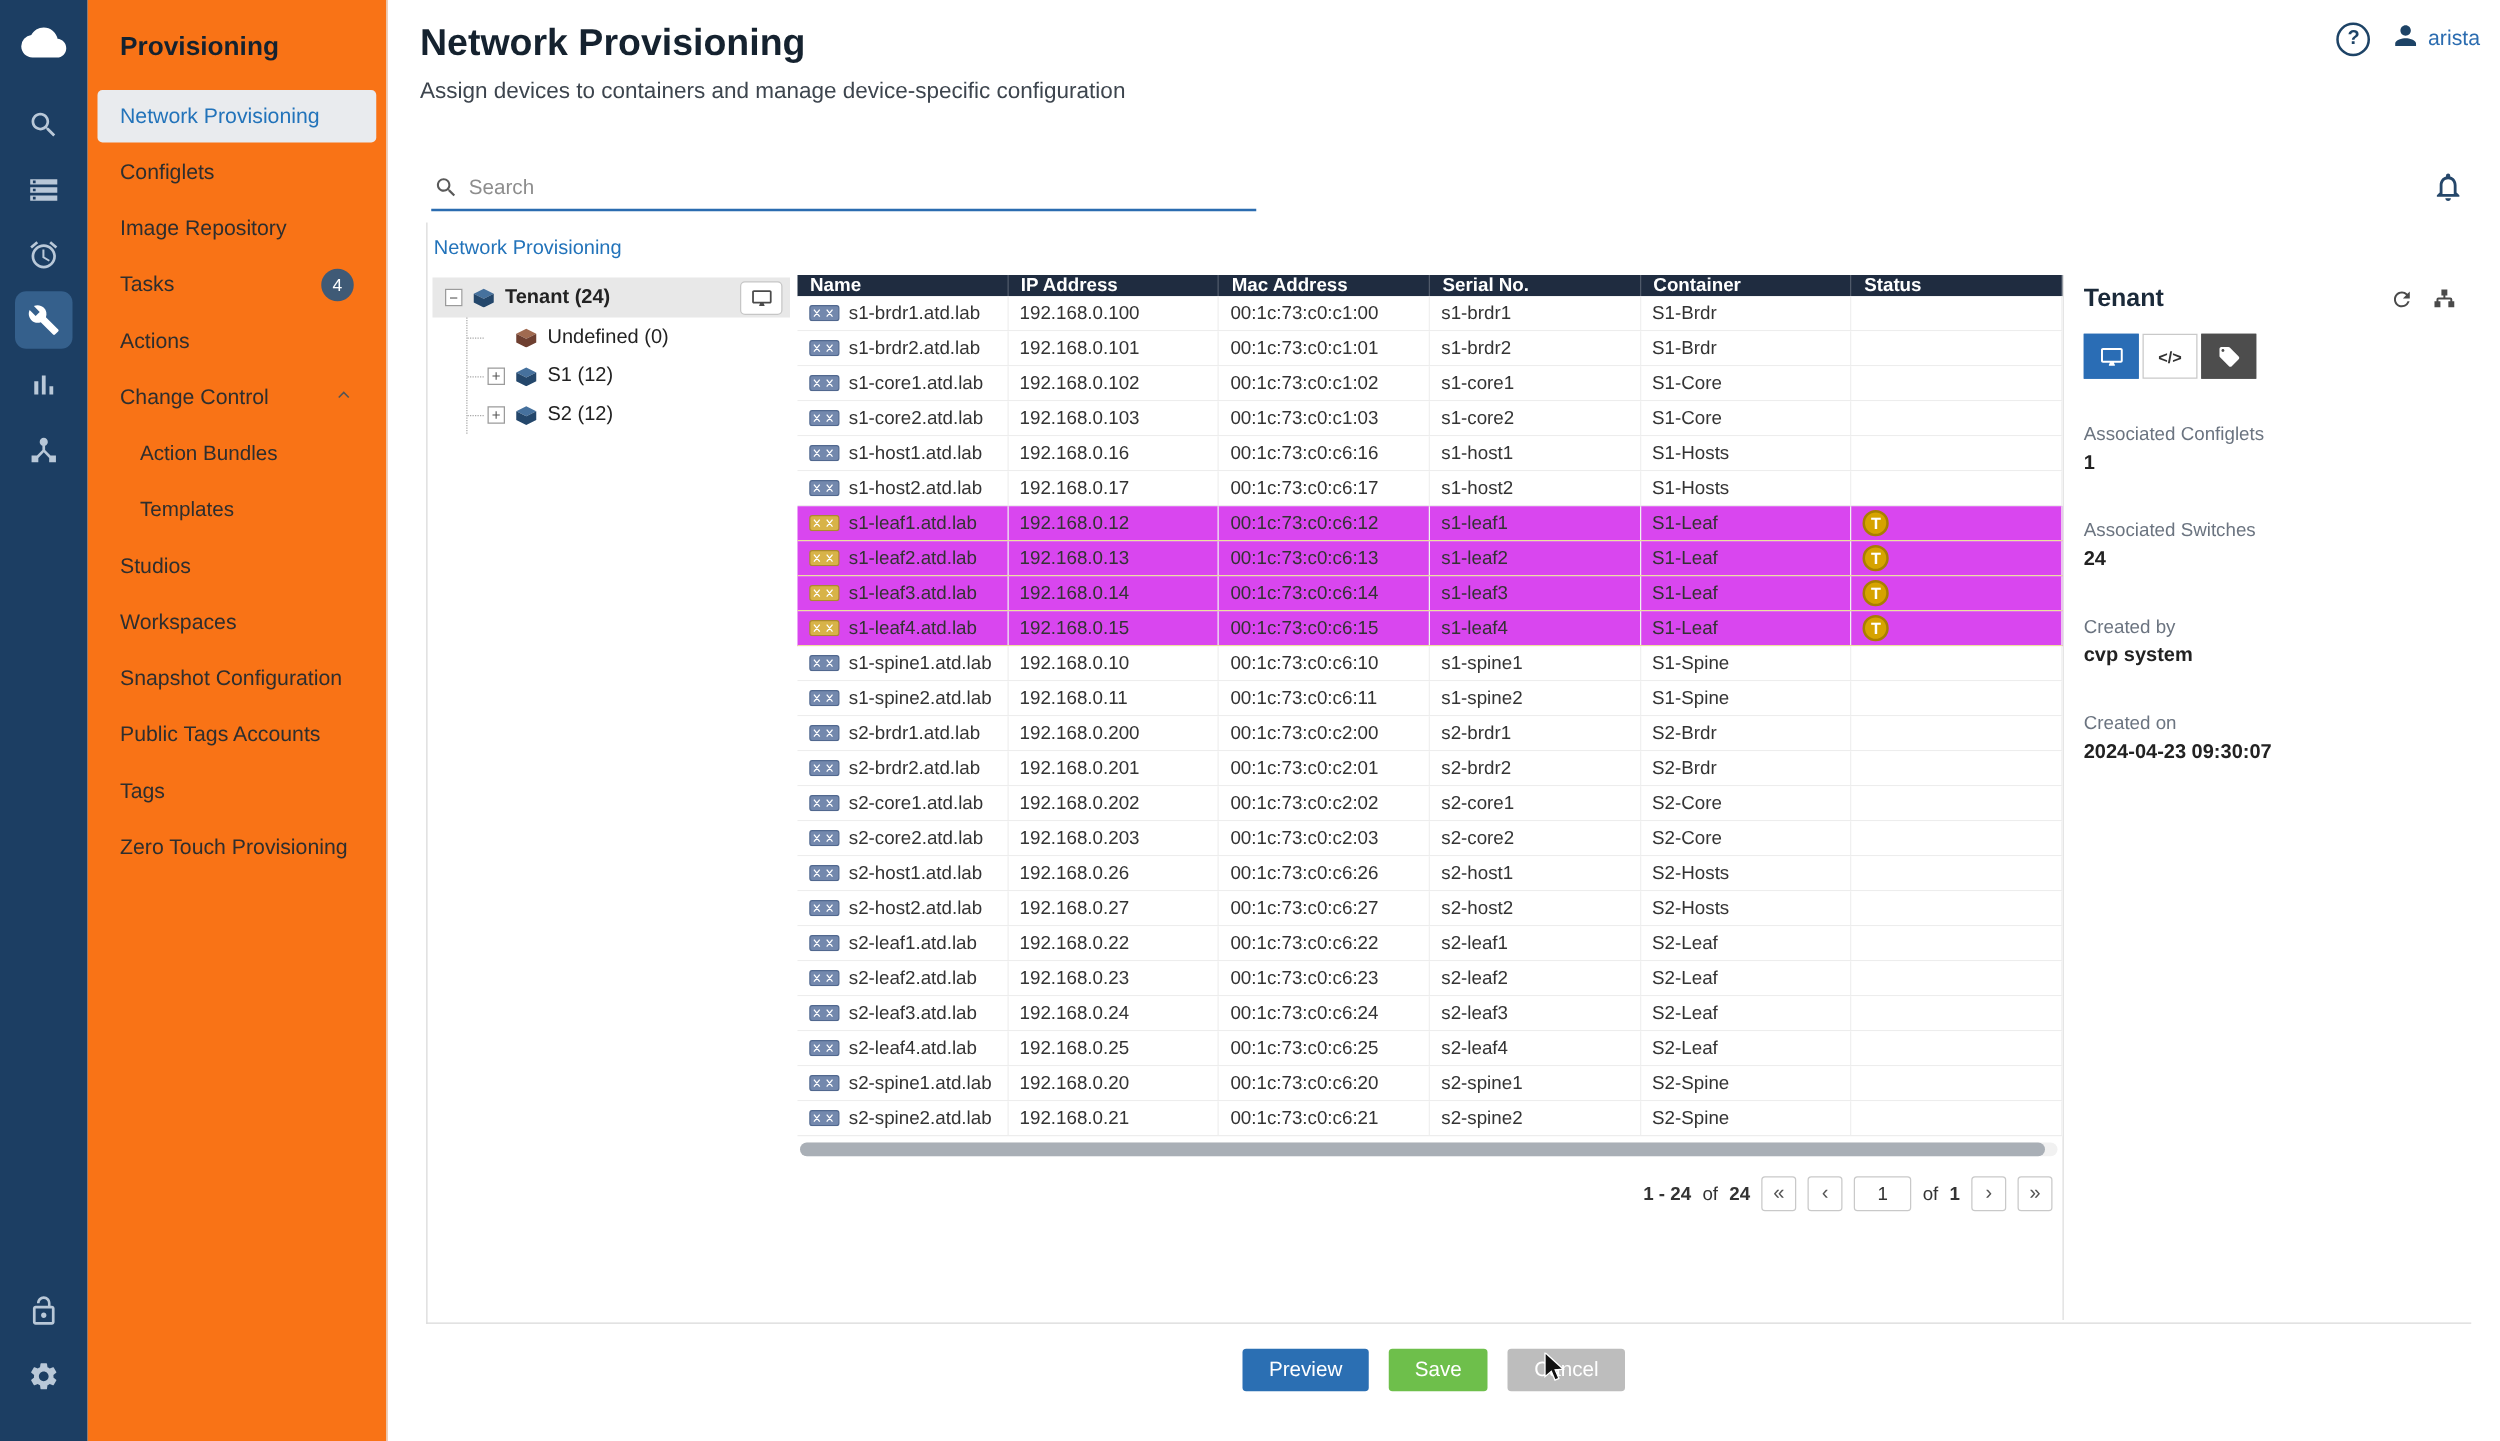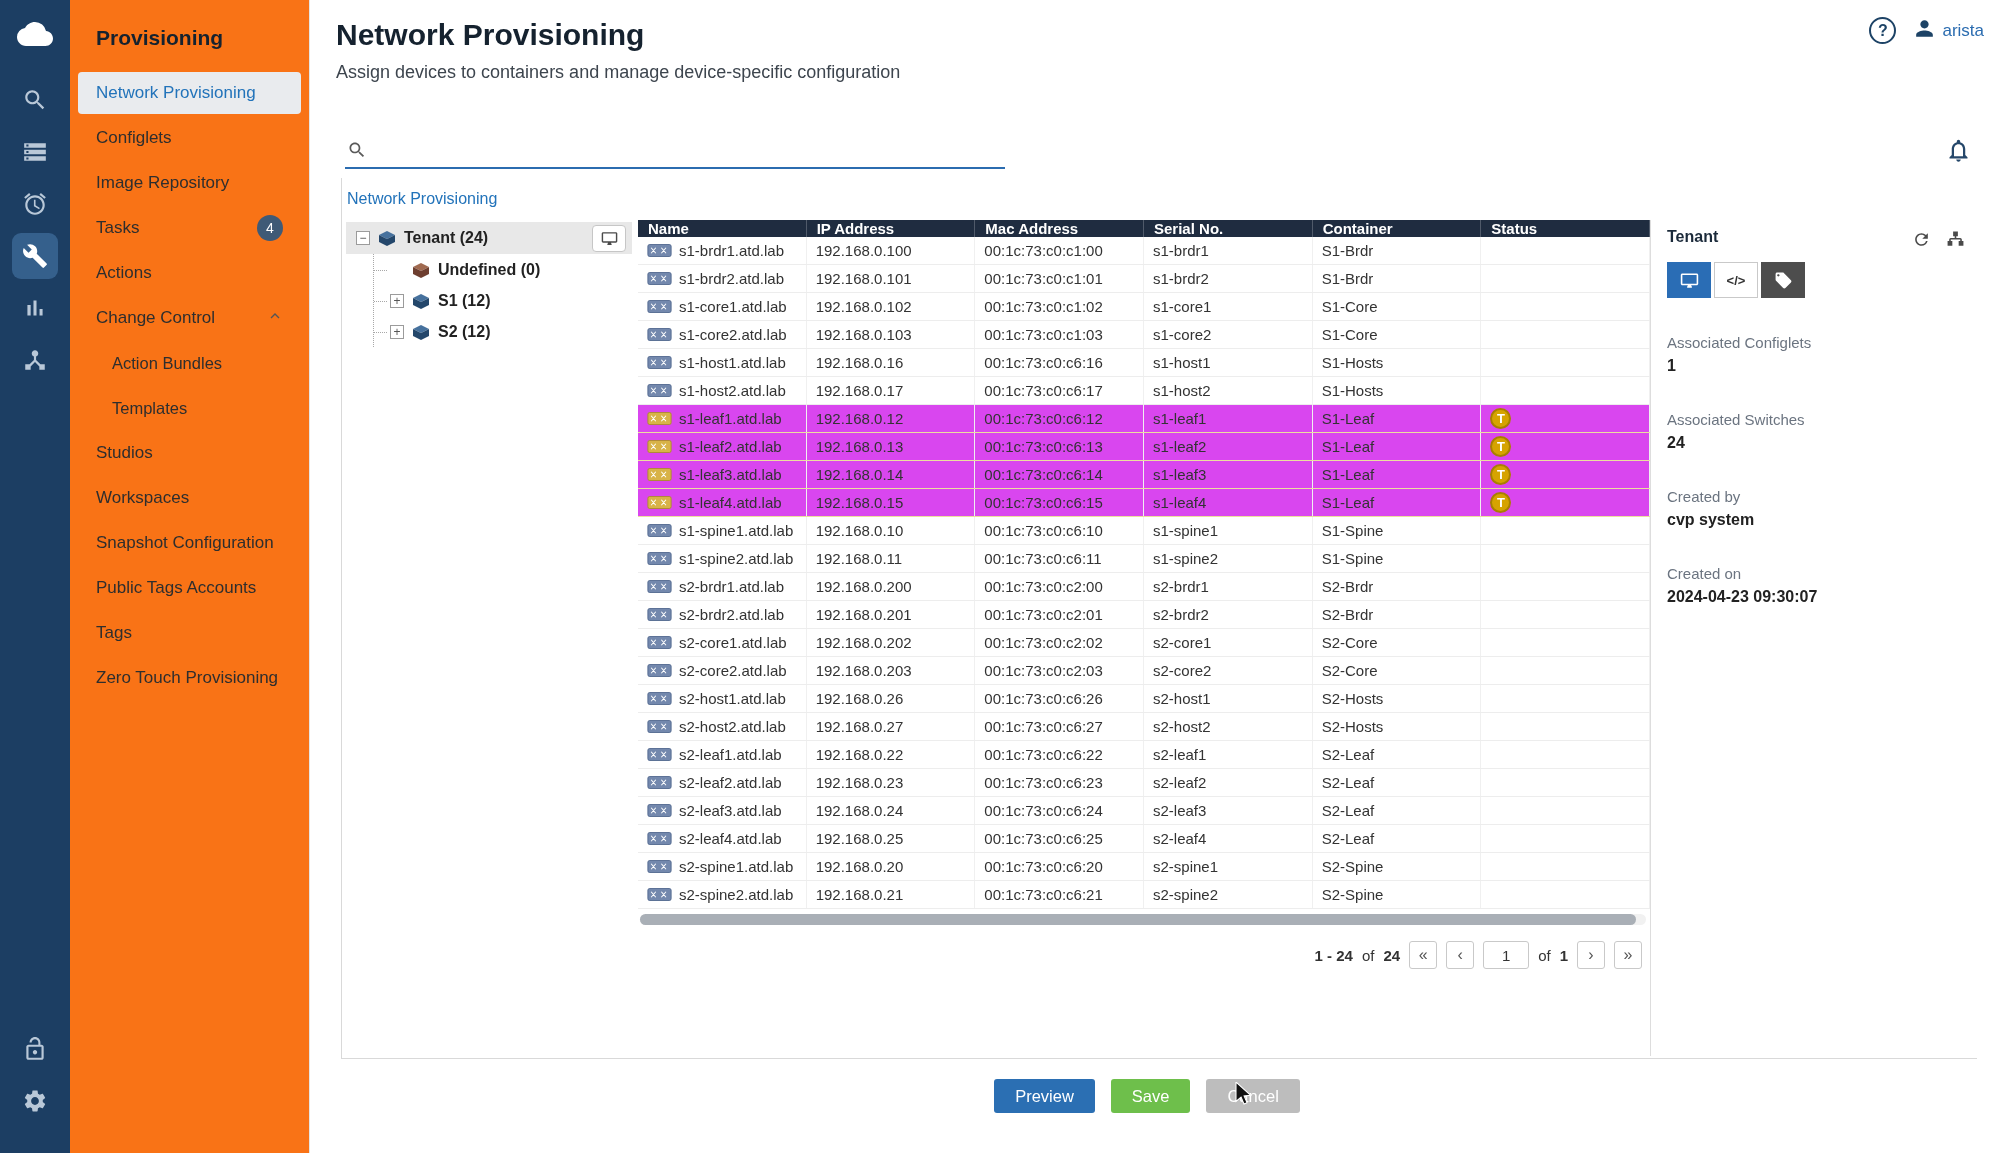--- a/index.html
+++ b/index.html
@@ -48,21 +48,21 @@
   .panel { position:absolute; left:31px; top:178px; right:23px; bottom:94px; border-left:1px solid #d9d9d9; border-bottom:1px solid #d9d9d9; }
   .breadcrumb { padding:12px 0 12px 5px; font-size:16px; color:#2273ba; cursor:pointer; display:inline-block; }
   .content { display:flex; height:calc(100% - 44px); }
 
   
   .tree { width:296px; flex:none; padding:2px 0 0 4px; }
   .tree-root-row { display:flex; align-items:center; gap:7px; height:32px; background:#e8e8e8; padding:0 6px 0 10px; margin-right:6px; cursor:pointer; }
   .expander { width:14px; height:14px; border:1px solid #9b9b9b; background:#fff; font-size:12px; line-height:12px; color:#555; display:flex; align-items:center; justify-content:center; flex:none; cursor:pointer; }
   .expander.blank { border:none; background:transparent; }
   .tree-label { font-size:16px; color:#222; font-weight:600; white-space:nowrap; }
-  .tree-item .tree-label { font-weight:bold; }
+  .tree-item .tree-label { font-weight:normal; }
   .tree-action { margin-left:auto; width:34px; height:27px; border:1px solid #c6c6c6; border-radius:4px; background:#fff; display:flex; align-items:center; justify-content:center; cursor:pointer; }
   .tree-action svg { width:17px; height:17px; fill:#4a4a4a; }
   .tree-children { margin-left:27px; border-left:1px dotted #a8a8a8; }
   .tree-item { position:relative; display:flex; align-items:center; gap:7px; height:31px; padding-left:16px; cursor:pointer; }
   .tree-item::before { content:""; position:absolute; left:0; top:50%; width:13px; border-top:1px dotted #a8a8a8; }
   .container-icon { width:20px; height:16px; flex:none; }
 
   
   .grid { width:1013px; flex:none; border-right:1px solid #ddd; display:flex; flex-direction:column; }
   .thead { display:flex; height:17px; background:#1f2c40; color:#fff; flex:none; }
@@ -81,21 +81,21 @@
   .h-scroll { height:11px; margin:5px 4px 0 2px; border-radius:6px; background:#f1f1f1; }
   .h-thumb { height:11px; width:99%; border-radius:6px; background:#a9afb6; cursor:pointer; }
 
   .pager { display:flex; align-items:center; justify-content:flex-end; gap:9px; padding:16px 8px 0 0; font-size:15px; color:#333; }
   .pg-btn { width:28px; height:28px; border:1px solid #c9c9c9; border-radius:3px; background:#fff; color:#555; font-size:16px; display:flex; align-items:center; justify-content:center; cursor:pointer; }
   .pg-input { width:46px; height:28px; border:1px solid #c9c9c9; border-radius:3px; text-align:center; font-size:15px; color:#333; font-family:"Liberation Sans", sans-serif; outline:none; }
   .pg-strong { font-weight:bold; }
 
   
   .details { flex:1; padding:8px 14px 0 16px; position:relative; }
-  .details-title { font-size:16px; font-weight:bold; color:#1b2a3a; }
+  .details-title { font-size:20px; font-weight:bold; color:#1b2a3a; }
   .details-icons { position:absolute; top:10px; right:12px; display:flex; gap:15px; }
   .details-icons svg { width:19px; height:19px; fill:#4a4a4a; cursor:pointer; }
   .tabrow { display:flex; gap:3px; margin-top:16px; }
   .tabbtn { width:44px; height:36px; border:1px solid #c9c9c9; background:#fff; display:flex; align-items:center; justify-content:center; cursor:pointer; font-size:13px; font-weight:bold; color:#333; }
   .tabbtn.active { background:#2a6db5; border-color:#2a6db5; }
   .tabbtn.active svg { fill:#fff; }
   .tabbtn.dark { background:#4d4d4d; border-color:#4d4d4d; }
   .tabbtn.dark svg { fill:#fff; }
   .tabbtn svg { width:19px; height:19px; fill:#333; }
   .field { margin-top:20px; }
@@ -225,20 +225,21 @@
           </svg></span>
       <span class="user-name">arista</span>
     </div>
   </div>
 
   <div class="search-row">
     <div class="search-box">
       <svg viewBox="0 0 24 24">
           <path d="M15.5 14h-.79l-.28-.27C15.41 12.59 16 11.11 16 9.5 16 5.91 13.09 3 9.5 3S3 5.91 3 9.5 5.91 16 9.5 16c1.61 0 3.09-.59 4.23-1.57l.27.28v.79l5 4.99L20.49 19l-4.99-5zm-6 0C7.01 14 5 11.99 5 9.5S7.01 5 9.5 5 14 7.01 14 9.5 11.99 14 9.5 14z"></path>
         </svg>
+      <input type="text" placeholder="Search" style="">
     </div>
     <div class="bell-btn">
       <svg viewBox="0 0 24 24">
           <path d="M12 22c1.1 0 2-.9 2-2h-4c0 1.1.9 2 2 2zm6-6v-5c0-3.07-1.63-5.64-4.5-6.32V4c0-.83-.67-1.5-1.5-1.5s-1.5.67-1.5 1.5v.68C7.64 5.36 6 7.92 6 11v5l-2 2v1h16v-1l-2-2zm-2 1H8v-6c0-2.48 1.51-4.5 4-4.5s4 2.02 4 4.5v6z"></path>
         </svg>
     </div>
   </div>
 
   <div class="panel">
     <span class="breadcrumb">Network Provisioning</span>

